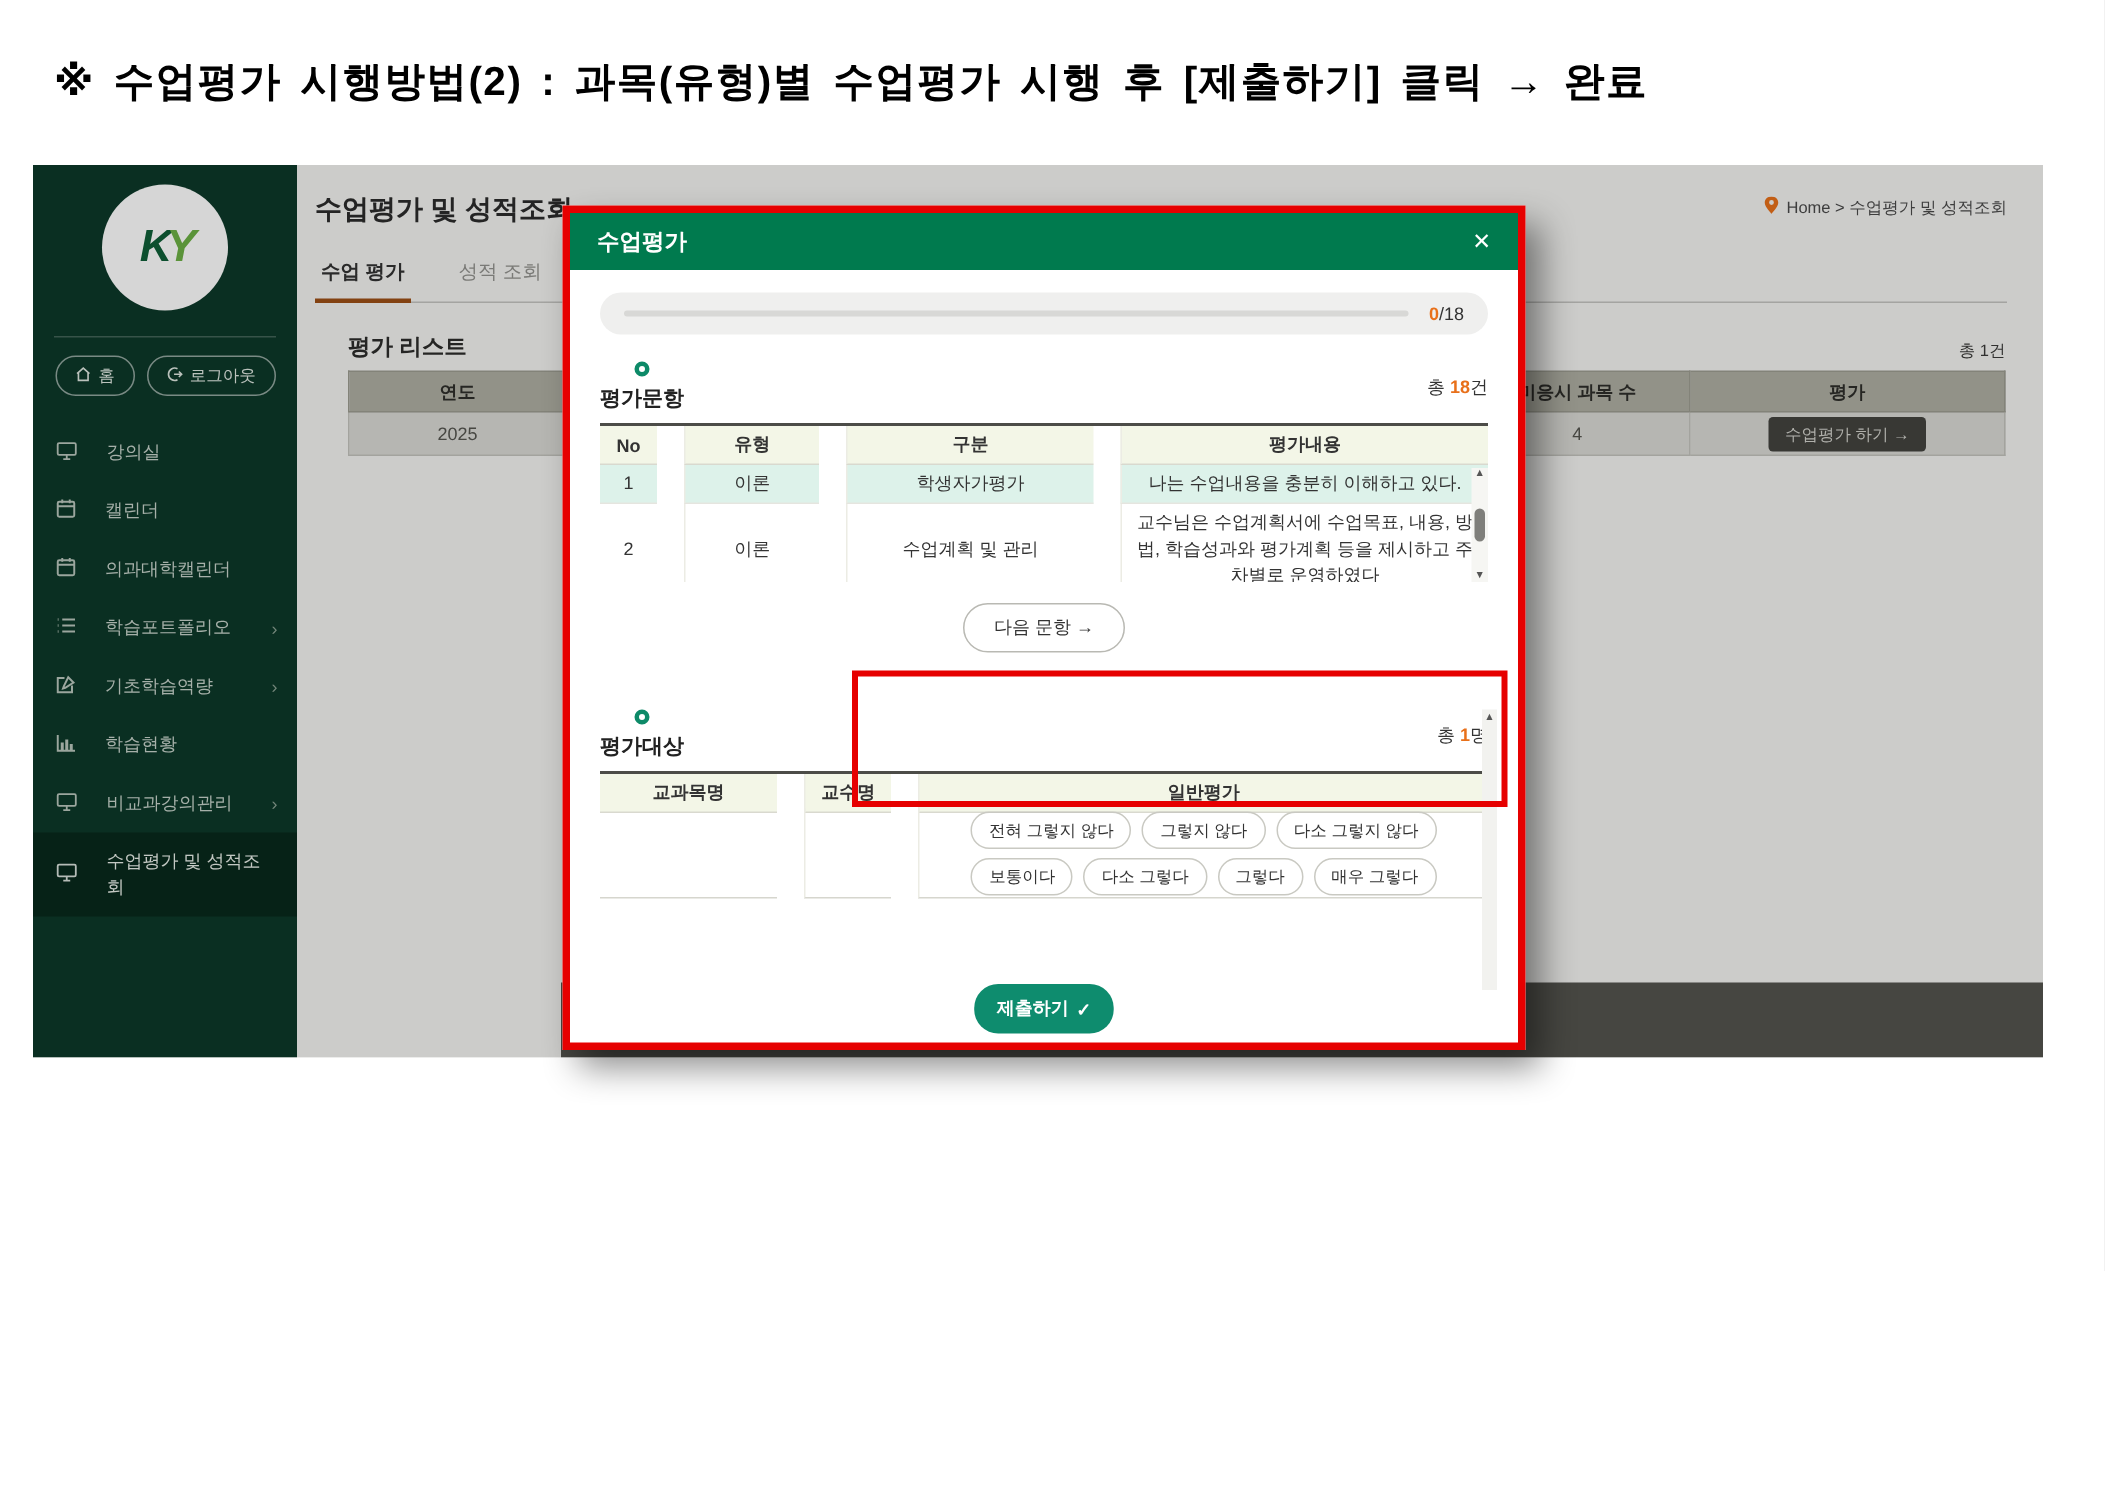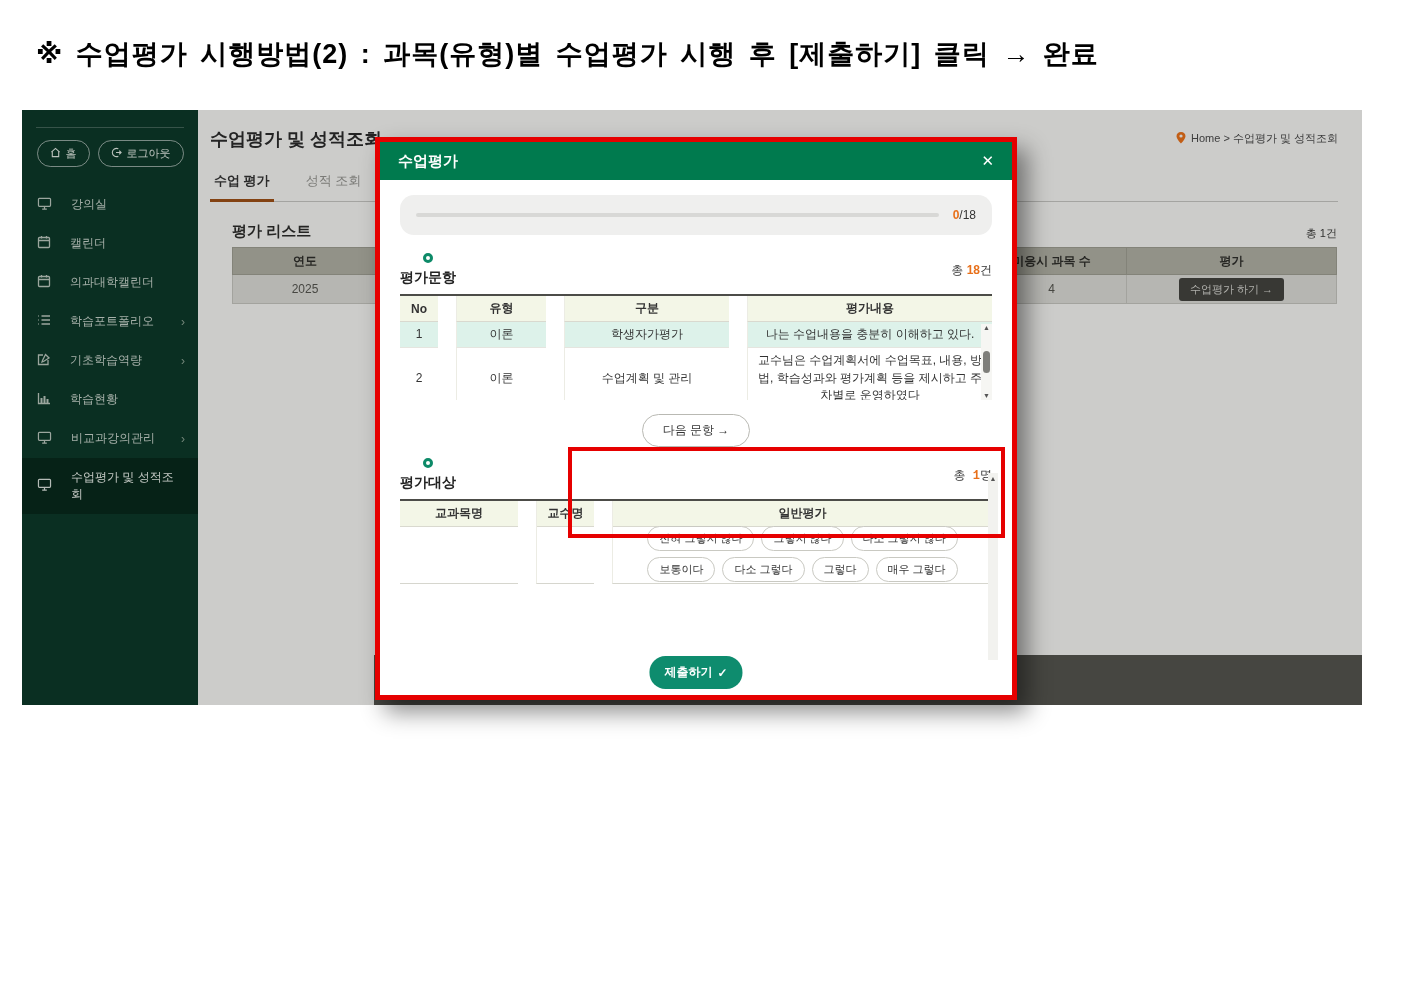--- a/index.html
+++ b/index.html
@@ -62,21 +62,21 @@
   
   .modal { position:absolute; left:375px; top:137px; width:642px; height:563px;
            background:#fff; border:5px solid #e60000; z-index:10;
            box-shadow:10px 12px 22px rgba(0,0,0,0.45); }
   .modal-header { height:38px; background:#007a4e; display:flex; align-items:center;
                   justify-content:space-between; padding:0 18px; }
   .modal-title { color:#fff; font-size:15px; font-weight:bold; }
   .modal-close { color:#fff; font-size:15px; font-weight:bold; cursor:pointer; }
   .modal-body { position:relative; padding:15px 20px 0; height:calc(100% - 38px); }
 
-  .progress { height:40px; background:#efefee; border-radius:14px; display:flex;
+  .progress { height:28px; background:#efefee; border-radius:14px; display:flex;
               align-items:center; padding:0 16px; }
   .progress-track { flex:1; height:4px; background:#d8d8d6; border-radius:2px; margin-right:14px; }
   .progress-label { font-size:12px; color:#333; white-space:nowrap; }
   .accent { color:#e8701a; font-weight:bold; }
 
   .sec-row { display:flex; justify-content:space-between; align-items:center; margin-top:18px; }
   .sec-label { display:flex; align-items:center; gap:6px; font-size:14px; font-weight:bold; color:#222;flex-direction:column; }
   .sec-dot { width:10px; height:10px; border-radius:50%; border:3px solid #0d8a68; background:#fff; }
   .sec-total { font-size:12px; color:#333; }
 
@@ -122,20 +122,23 @@
 </head>
 <body>
 
 <div class="page">
 
   <div class="headline">※ 수업평가 시행방법(2) : 과목(유형)별 수업평가 시행 후 [제출하기] 클릭 → 완료</div>
 
   <div class="app">
 
     <div class="sidebar">
+      <div class="logo">
+        <div class="logo-mono"><span class="k">K</span><span class="y">Y</span></div>
+      </div>
       <div class="side-divider"></div>
       <div class="side-btns">
         <div class="side-btn">
           <span>
             <svg width="11" height="11" viewBox="0 0 12 12" fill="none" stroke="#dfe7e1" stroke-width="1.2">
                 <path d="M1.5 5.5 L6 1.5 L10.5 5.5 M2.5 5 V10.5 H9.5 V5"></path>
               </svg>
           </span>
           <span>홈</span>
         </div>
@@ -324,21 +327,21 @@
         </div>
         <div class="qscroll">
           <span class="scroll-arrow">▲</span>
           <span class="scroll-thumb"></span>
           <span class="scroll-arrow">▼</span>
         </div>
       </div>
 
       <div class="next-btn">다음 문항 →</div>
 
-      <div class="sec-row" style="margin-top:11px;font-family:Liberation Mono, monospace;">
+      <div class="sec-row" style="margin-top:38px;">
         <span class="sec-label">
           <span class="sec-dot"></span>
           <span>평가대상</span>
         </span>
         <span class="sec-total"><span>총 </span><span class="accent">1</span><span>명</span></span>
       </div>
 
       <div class="dtable">
         <div class="trow head" style="height:23px;">
           <div class="tcell c-course">교과목명</div>

